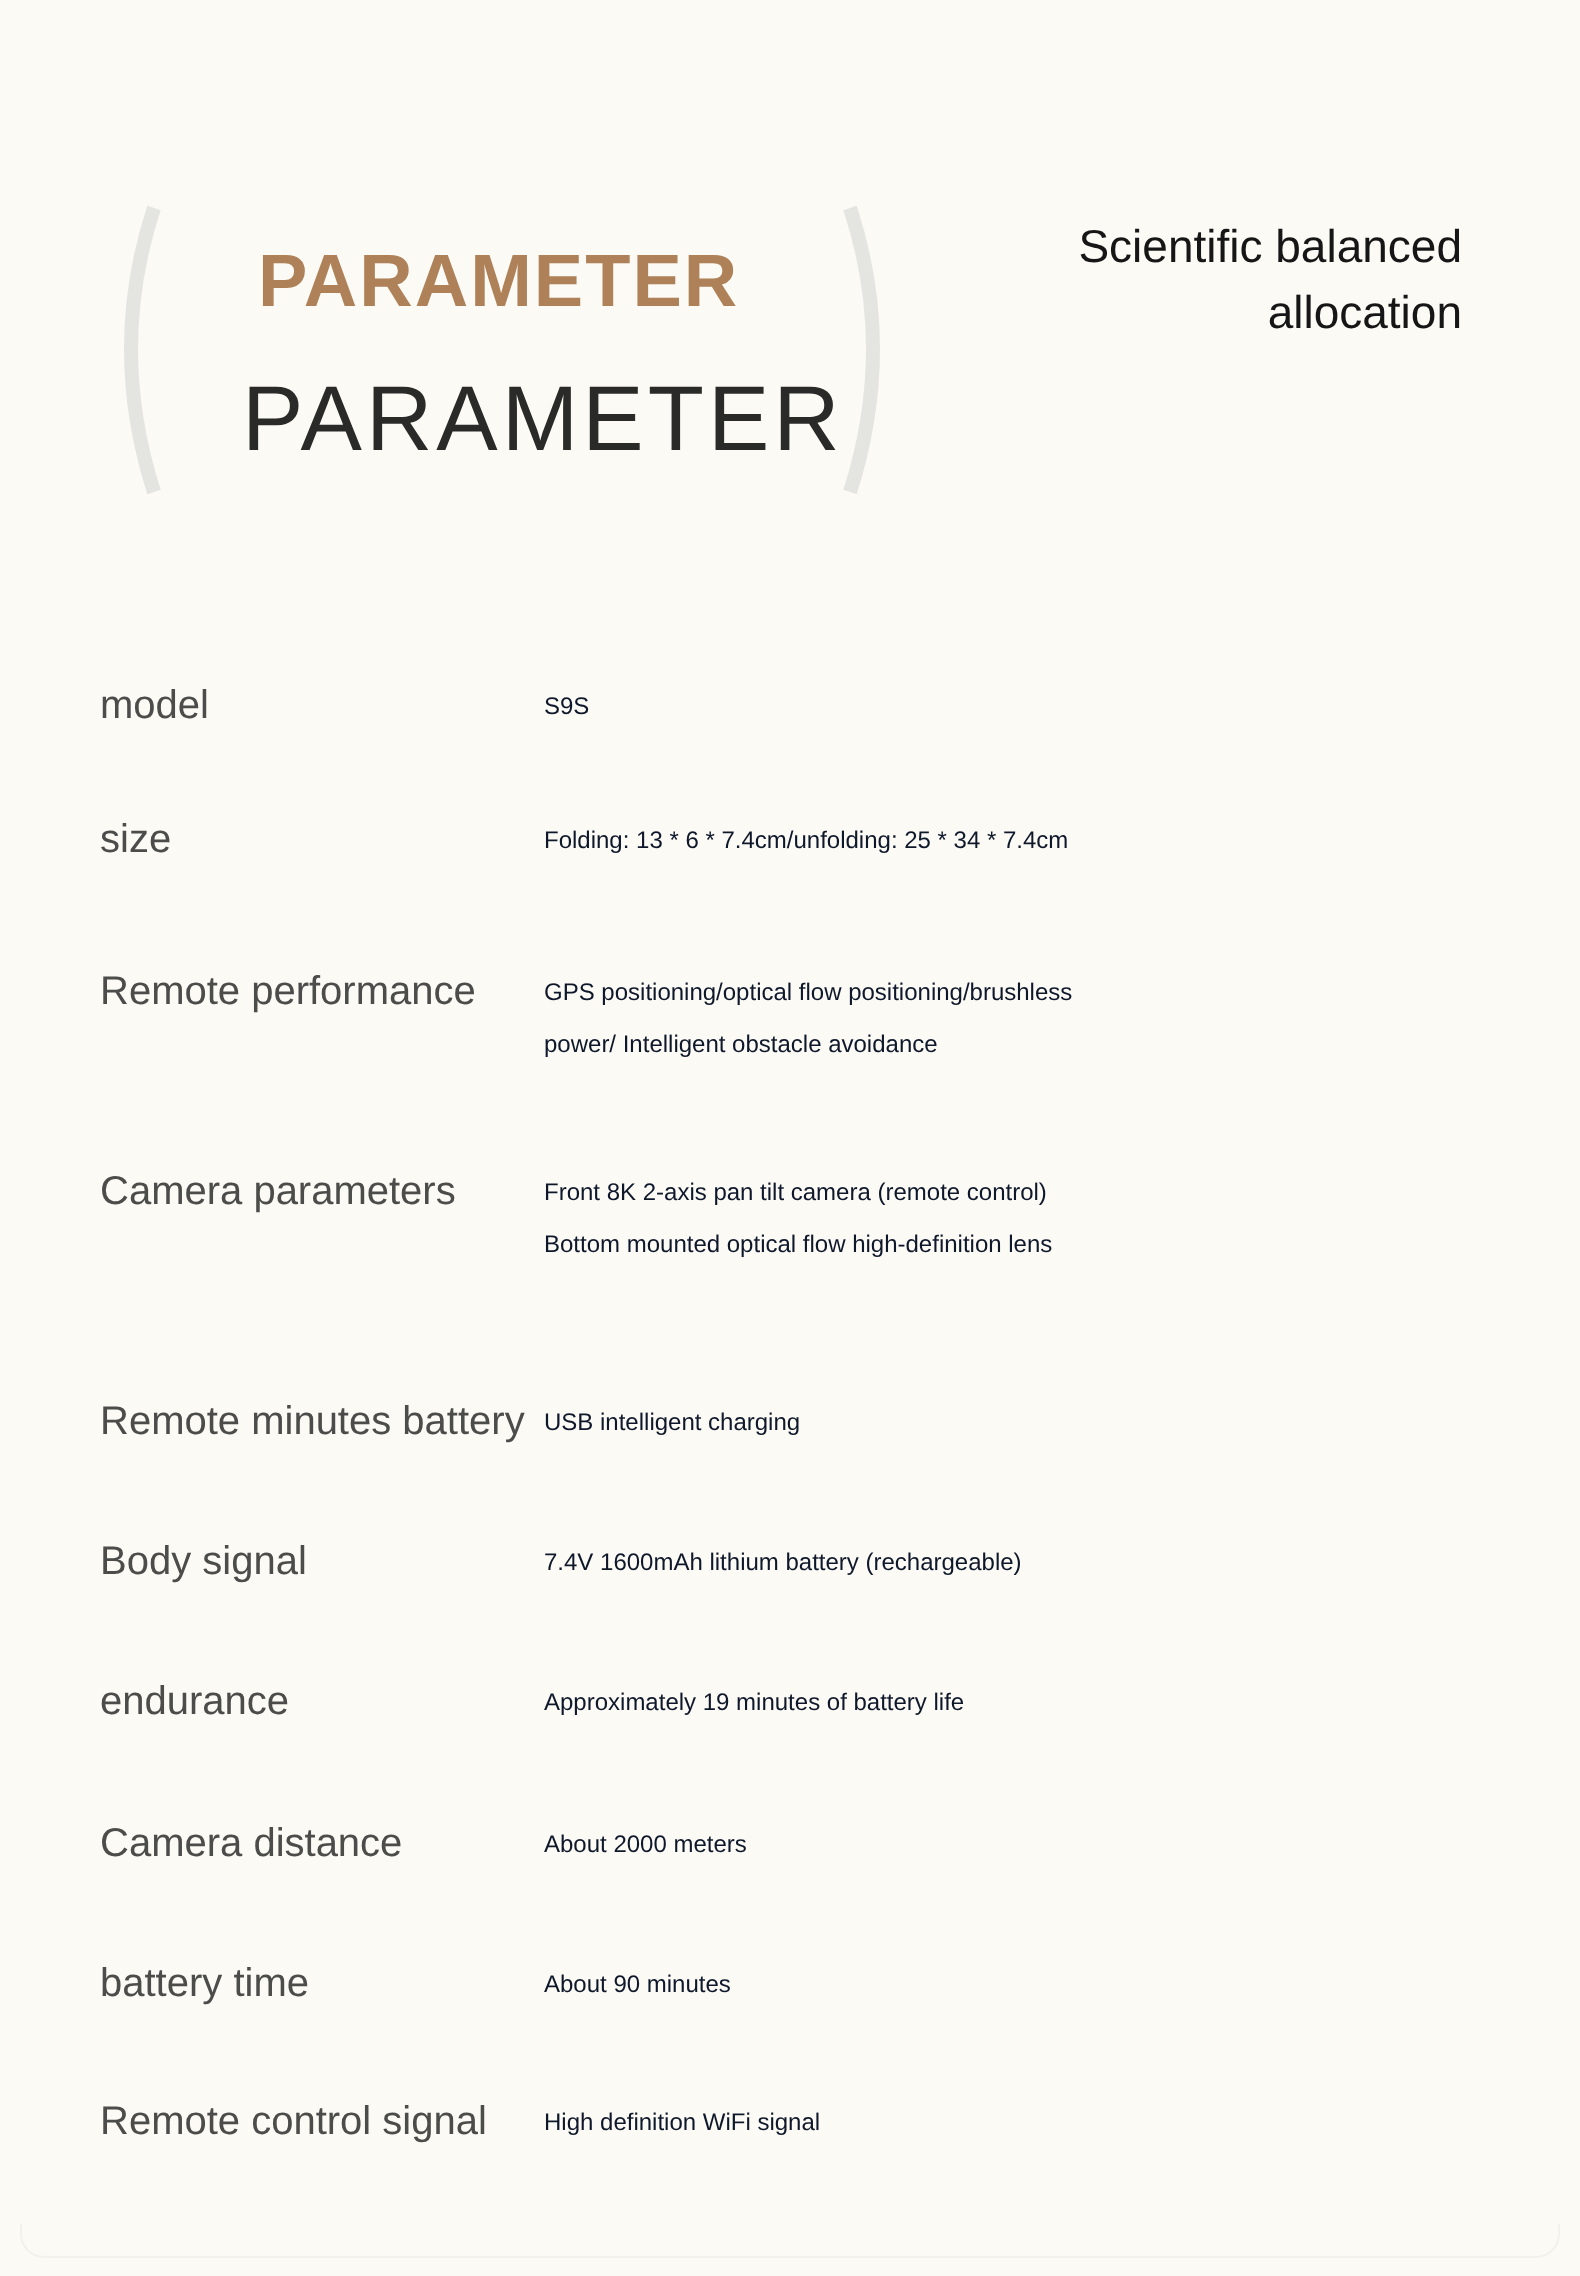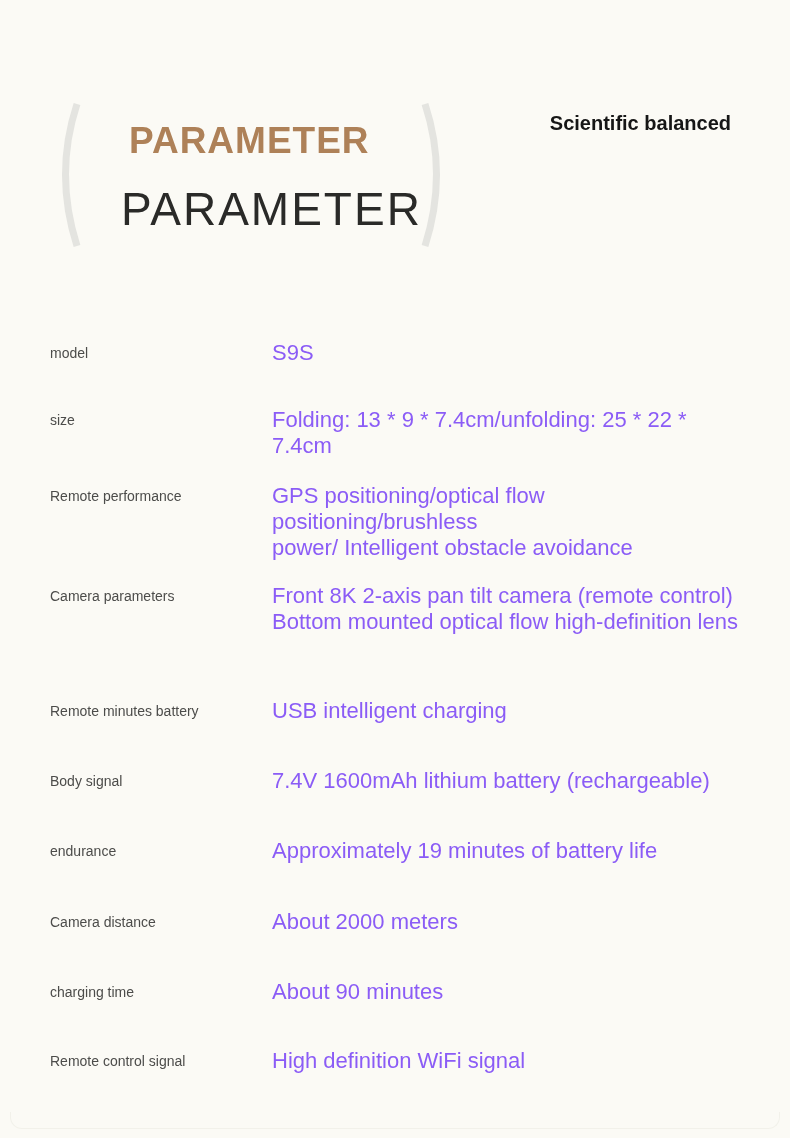--- a/index.html
+++ b/index.html
@@ -39,48 +39,47 @@
     font-weight: normal;
     letter-spacing: 2px;
     color: #2a2a28;
     line-height: 1.1;
   }
   .subtitle {
     position: absolute;
     right: 59px;
     top: 107px;
     text-align: right;
-    font-size: 20px;
+    font-size: 23px;
     line-height: 33px;
     color: #161616;
-    font-weight: bold;
   }
   
   .spec-row {
     position: absolute;
     left: 0;
     width: 790px;
   }
   .spec-label {
     position: absolute;
     left: 50px;
     top: 0;
-    font-size: 14px;
+    font-size: 20px;
     line-height: 26px;
     color: #4c4c4a;
     white-space: nowrap;
   }
   .spec-value {
     position: absolute;
     left: 272px;
     top: 0;
     width: 480px;
-    font-size: 22px;
+    font-size: 12px;
     line-height: 26px;
-    color: #8b5cf6;
+    color: #0f172a;
     white-space: pre-line;
   }
   .r0 { top: 340px; }
   .r1 { top: 407px; }
   .r2 { top: 483px; }
   .r3 { top: 583px; }
   .r4 { top: 698px; }
   .r5 { top: 768px; }
   .r6 { top: 838px; }
   .r7 { top: 909px; }
@@ -108,30 +107,31 @@
 <svg class="paren paren-right" width="36" height="150" viewBox="0 0 36 150">
   <path d="M 7 4 Q 30 74 7 146" fill="none" stroke="#e4e4e0" stroke-width="7"></path>
 </svg>
 
 <div class="title-accent">PARAMETER</div>
 
 <div class="title-main">PARAMETER</div>
 
 <div class="subtitle">
   <div>Scientific balanced</div>
+  <div>allocation</div>
 </div>
 
 <div class="spec-row r0">
   <span class="spec-label">model</span>
   <span class="spec-value">S9S</span>
 </div>
 
 <div class="spec-row r1">
   <span class="spec-label">size</span>
-  <span class="spec-value">Folding: 13 * 9 * 7.4cm/unfolding: 25 * 22 * 7.4cm</span>
+  <span class="spec-value">Folding: 13 * 6 * 7.4cm/unfolding: 25 * 34 * 7.4cm</span>
 </div>
 
 <div class="spec-row r2">
   <span class="spec-label">Remote performance</span>
   <span class="spec-value">GPS positioning/optical flow positioning/brushless
 power/ Intelligent obstacle avoidance</span>
 </div>
 
 <div class="spec-row r3">
   <span class="spec-label">Camera parameters</span>
@@ -153,21 +153,21 @@
   <span class="spec-label">endurance</span>
   <span class="spec-value">Approximately 19 minutes of battery life</span>
 </div>
 
 <div class="spec-row r7">
   <span class="spec-label">Camera distance</span>
   <span class="spec-value">About 2000 meters</span>
 </div>
 
 <div class="spec-row r8">
-  <span class="spec-label">charging time</span>
+  <span class="spec-label">battery time</span>
   <span class="spec-value">About 90 minutes</span>
 </div>
 
 <div class="spec-row r9">
   <span class="spec-label">Remote control signal</span>
   <span class="spec-value">High definition WiFi signal</span>
 </div>
 
 <div class="card-bottom-edge"></div>
 

